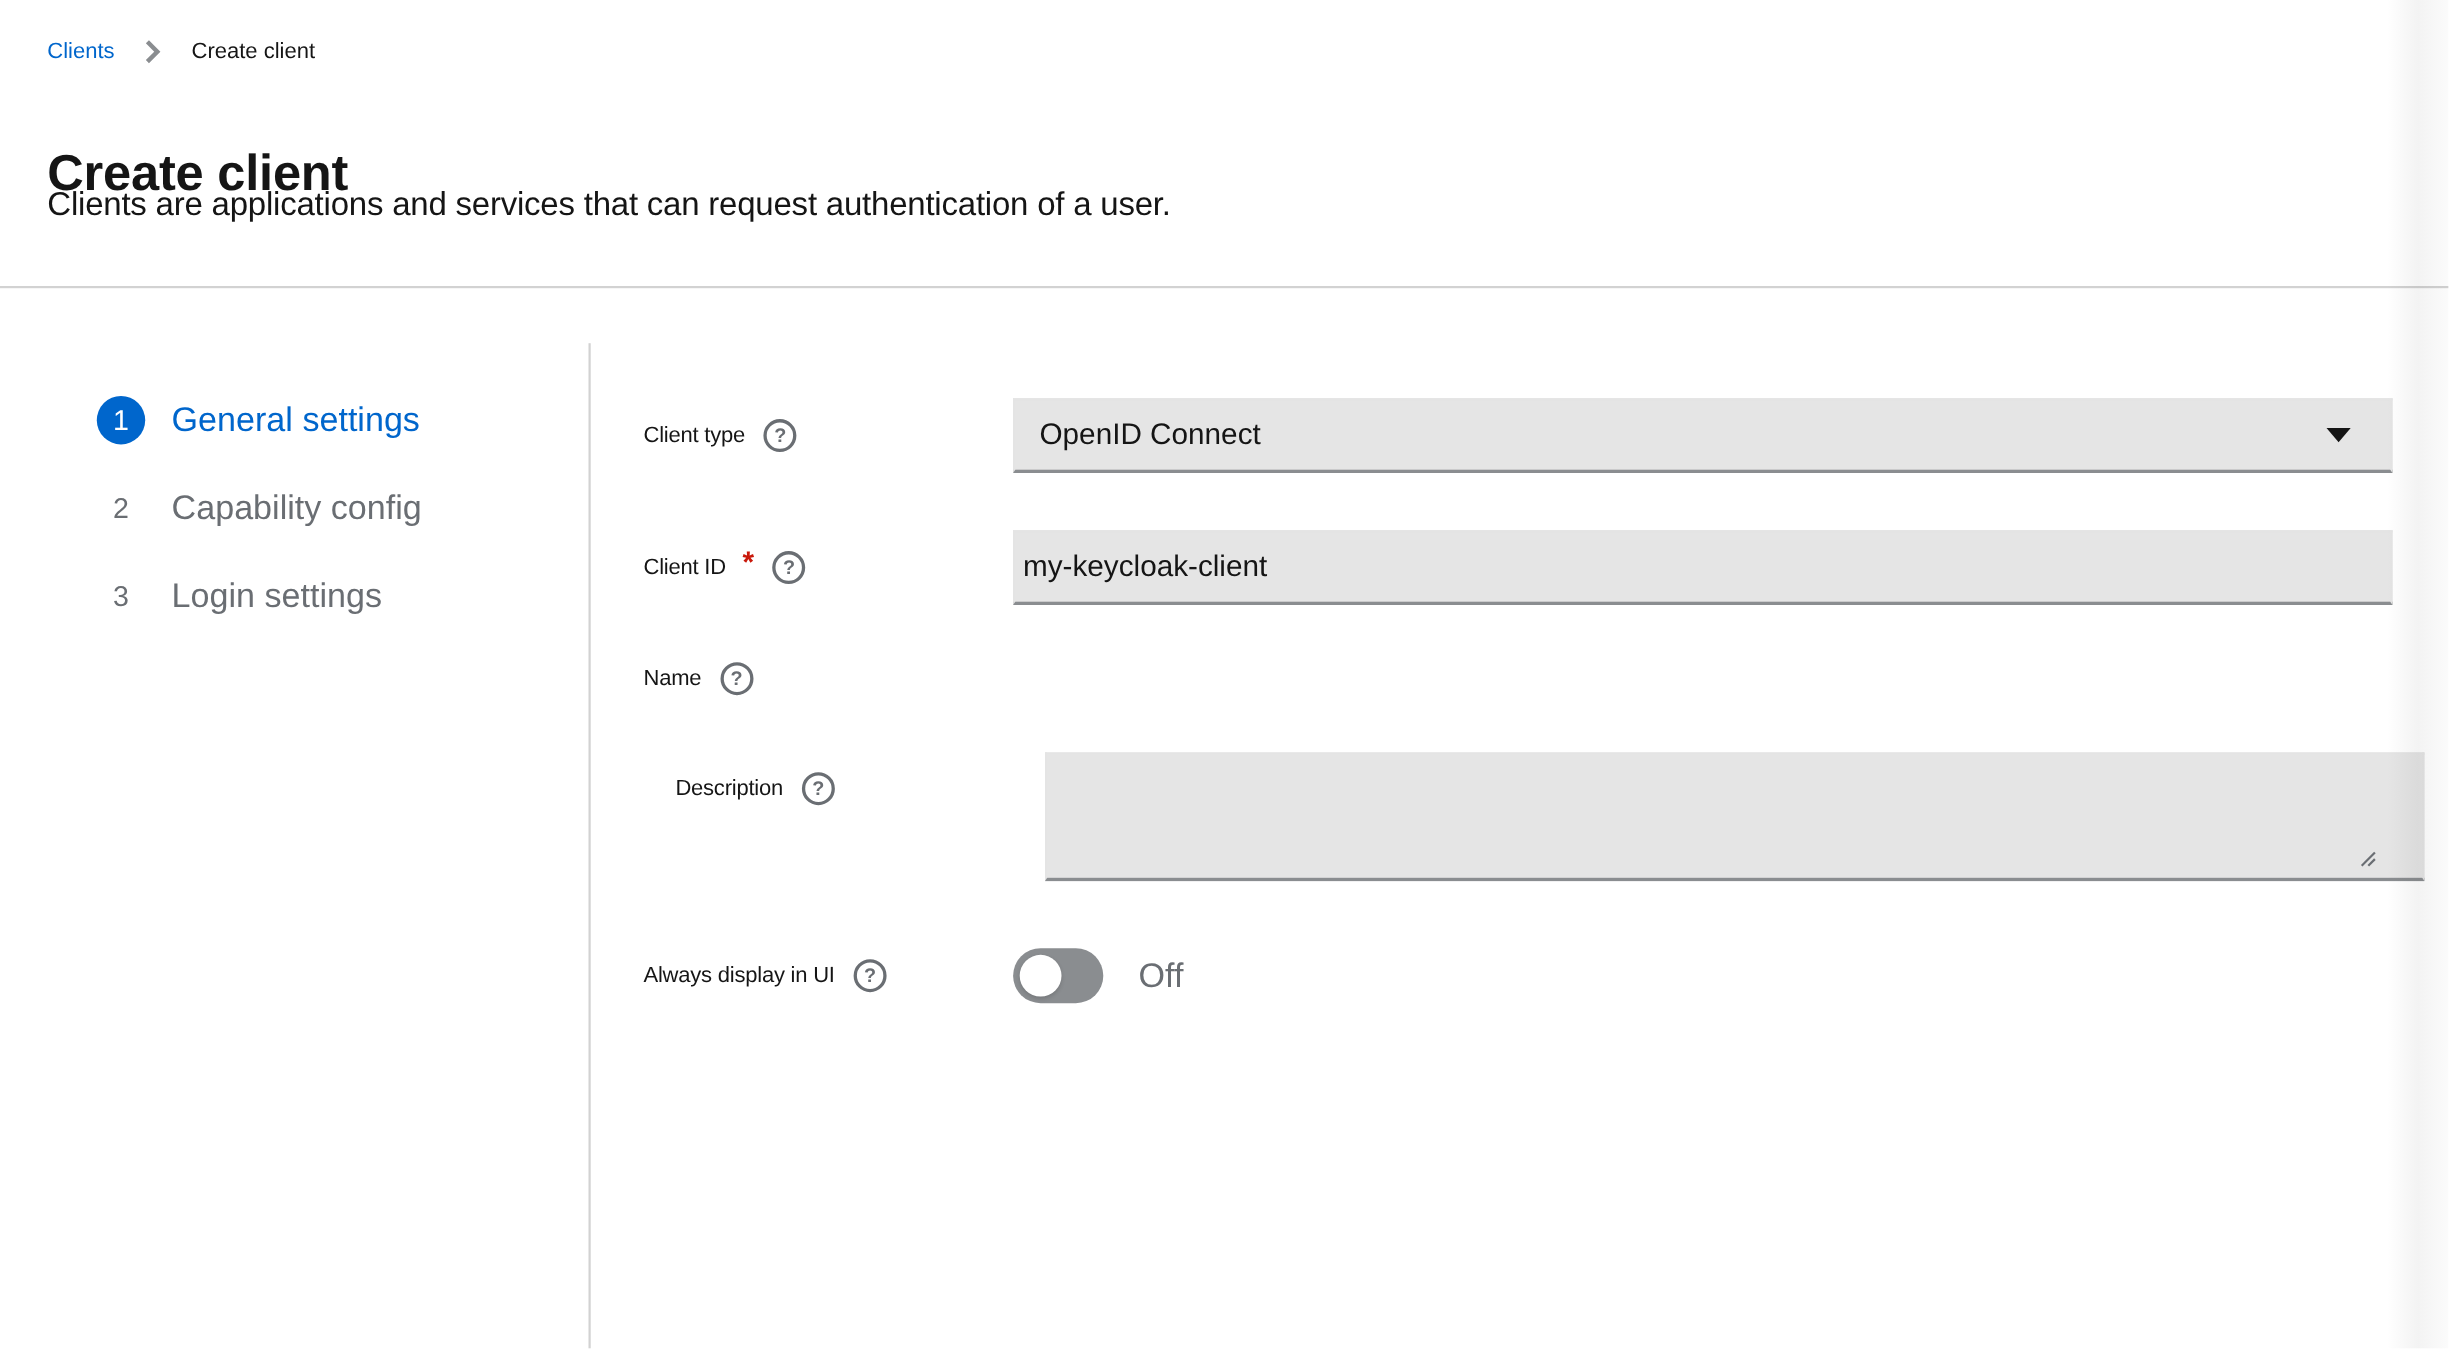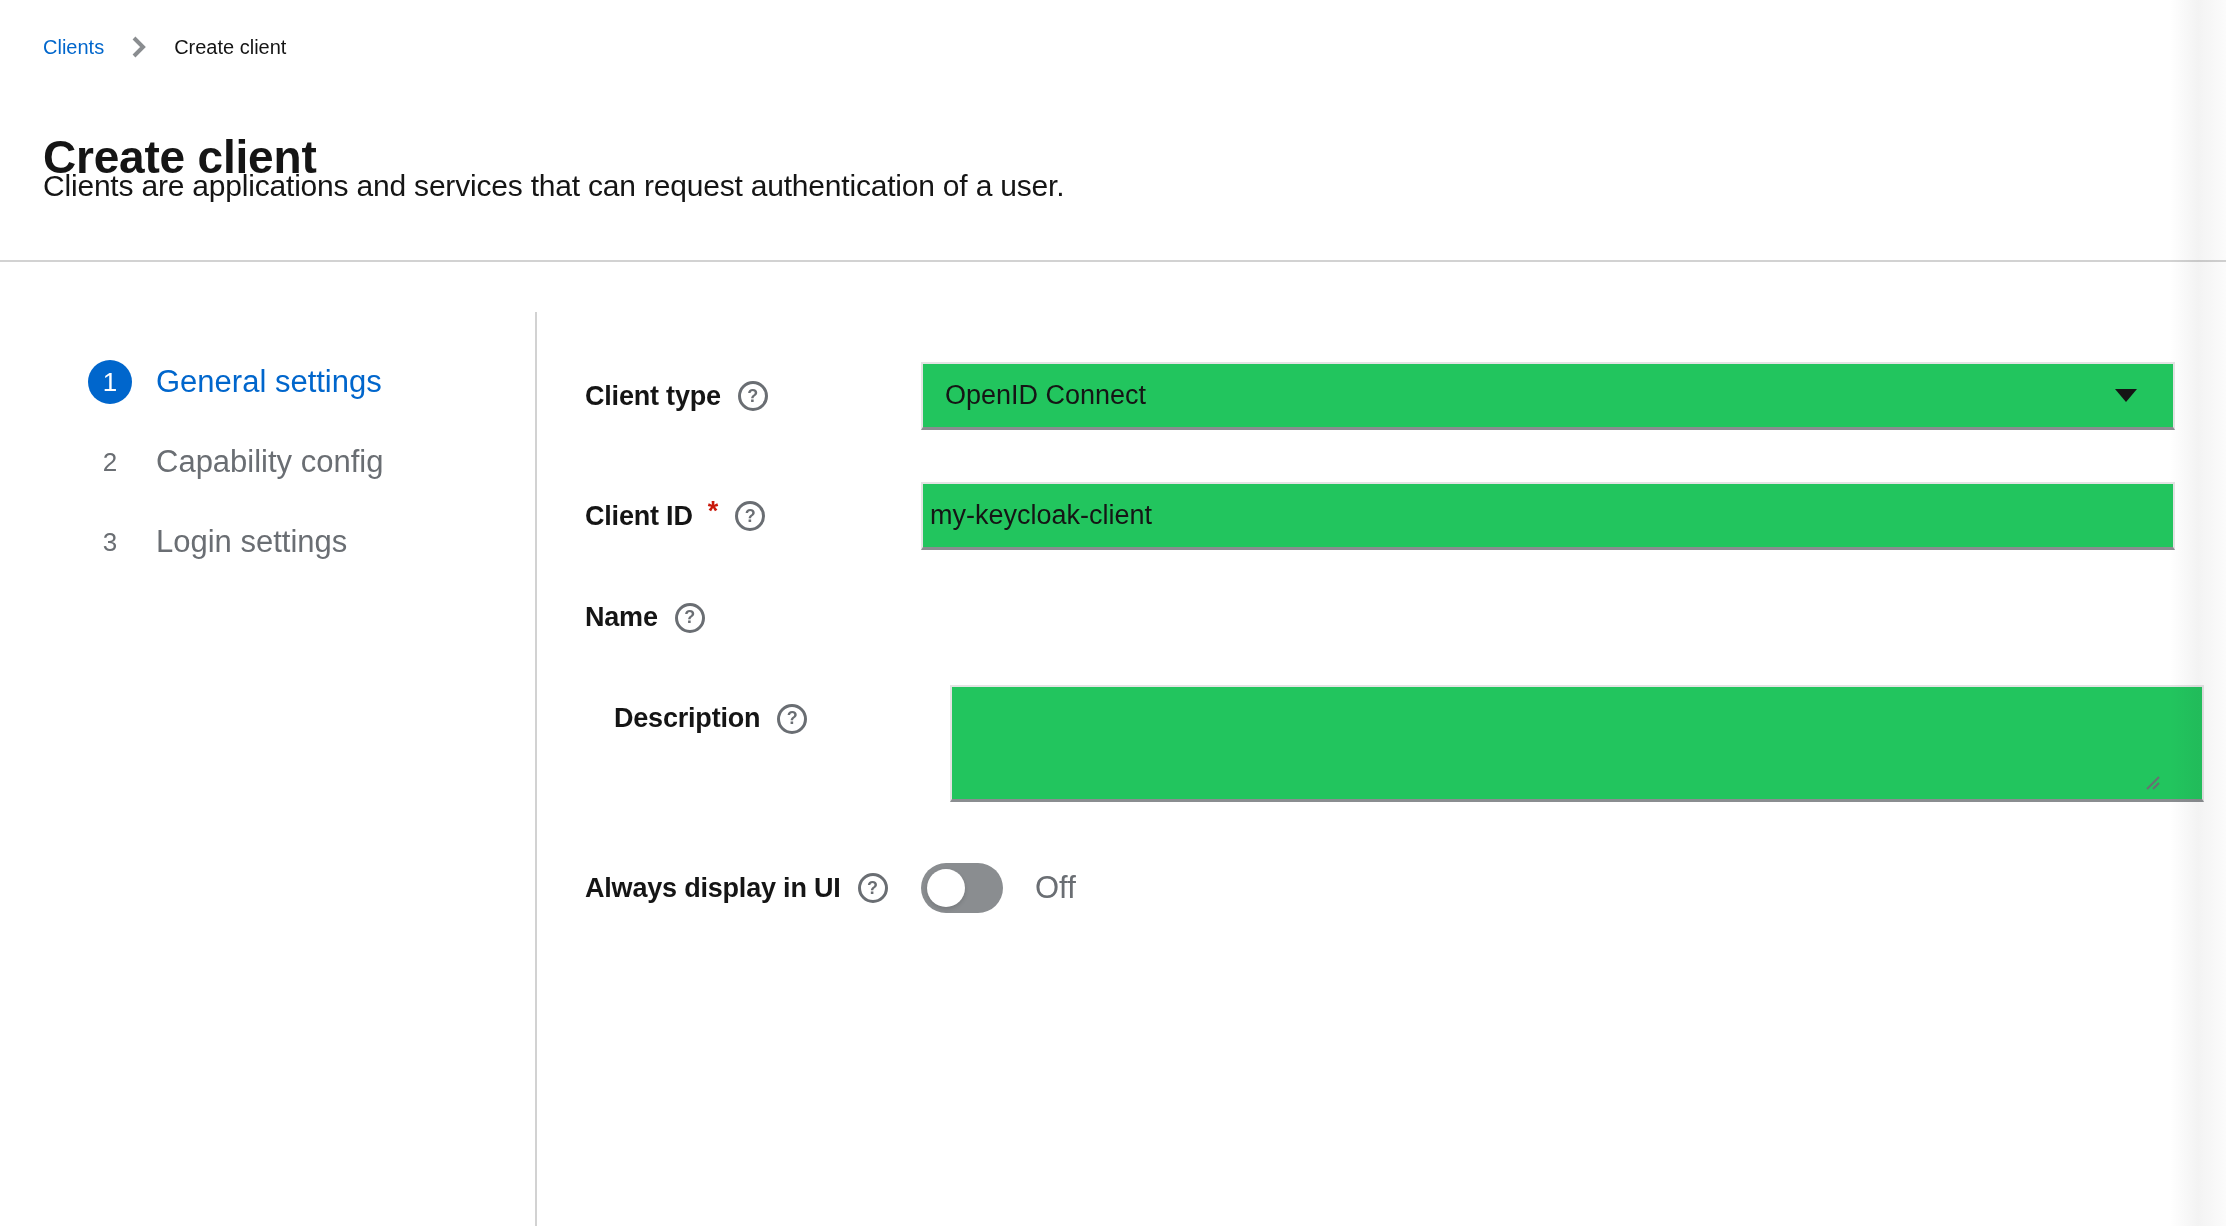--- a/index.html
+++ b/index.html
@@ -93,21 +93,21 @@
   .form-row { display: flex; align-items: center; margin-bottom: 52px; }
   .form-row.align-top { align-items: flex-start; margin-left: 29px; }
   .label-col {
     width: 336px;
     flex: 0 0 336px;
     display: flex;
     align-items: center;
     gap: 13px;
   }
   .form-row.align-top .label-col { padding-top: 18px; }
-  .field-label { font-size: 27px; font-weight: 700; letter-spacing: -0.2px; }
+  .field-label { font-size: 20px; font-weight: 400; letter-spacing: -0.2px; }
   .required-marker {
     color: #c9190b;
     font-size: 27px;
     font-weight: 700;
     transform: translateY(-5px);
     margin-left: 2px;
   }
   .help-icon {
     width: 24px;
     height: 24px;
@@ -123,21 +123,21 @@
     flex: 0 0 auto;
     margin-left: 4px;
   }
   .control-col { width: 1216px; flex: 0 0 1216px; position: relative; }
 
   .pf-input,
   .pf-select,
   .pf-textarea {
     box-sizing: border-box;
     width: 1254px;
-    background: #22c55e;
+    background: #e5e5e5;
     border: 2px solid #e4e4e4;
     border-bottom: 3px solid #8a8d90;
     font-family: "Liberation Sans", sans-serif;
     font-size: 27px;
     color: #151515;
   }
   .pf-input { height: 68px; padding: 0 7px; outline: none; }
   .pf-select {
     height: 68px;
     display: flex;

